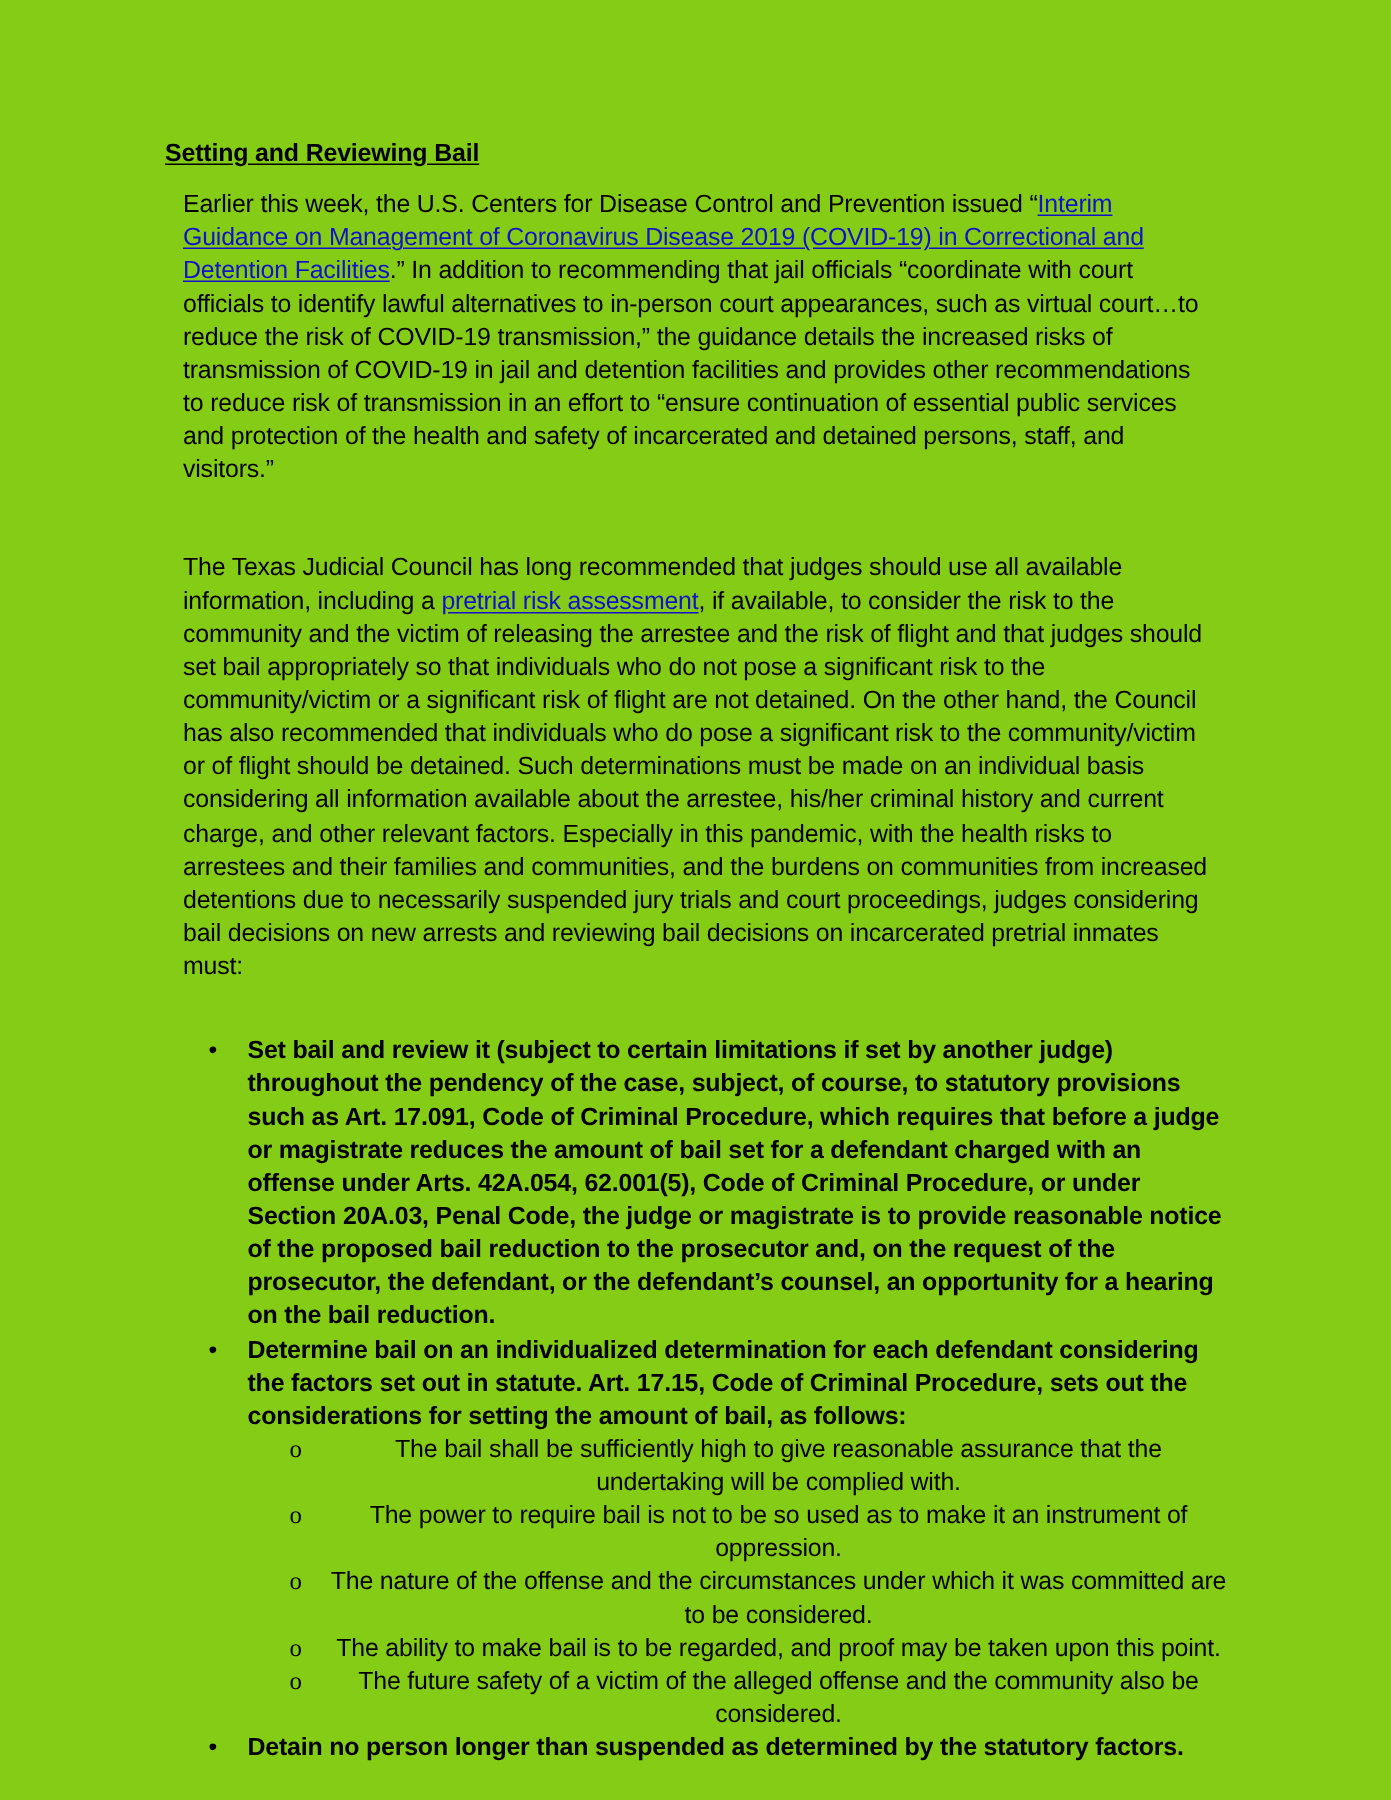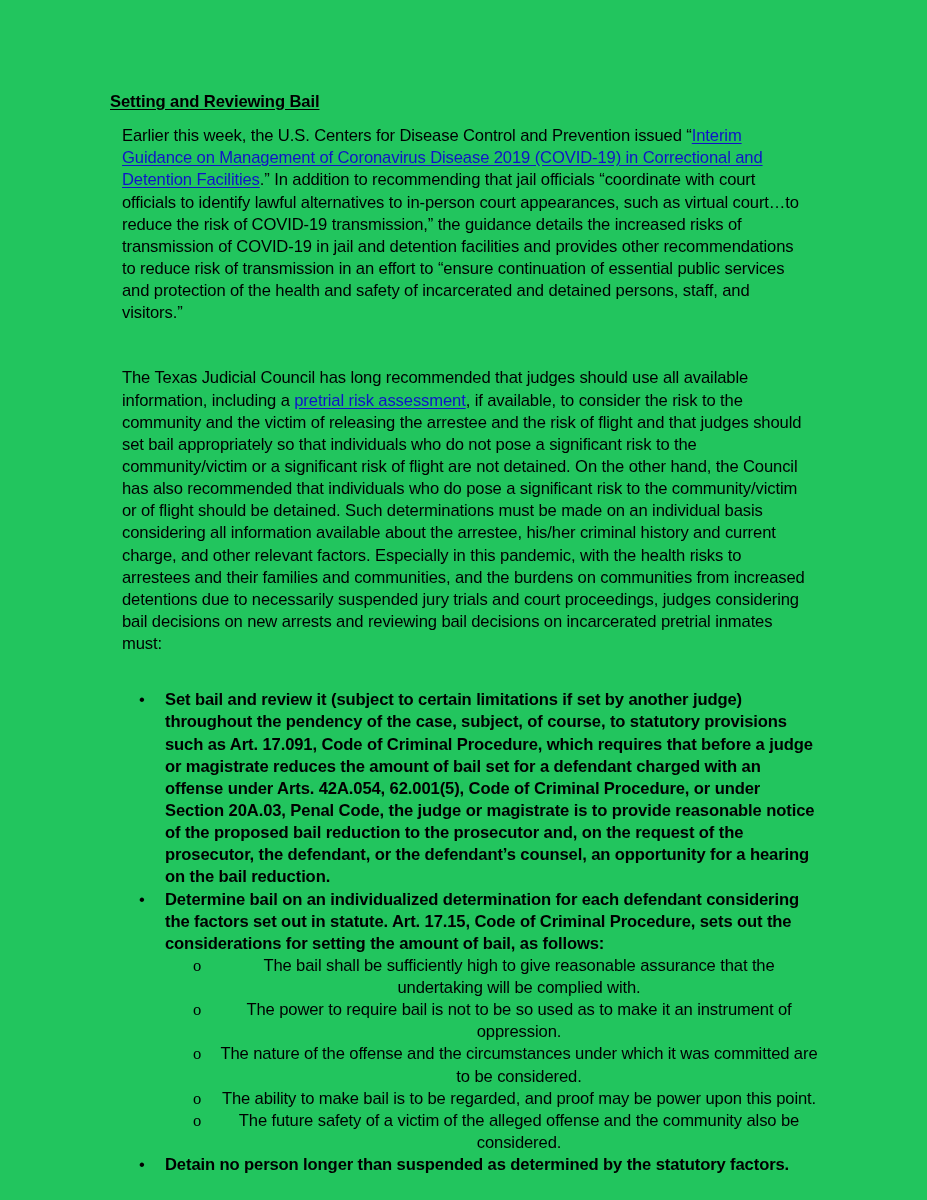--- a/index.html
+++ b/index.html
@@ -11,21 +11,21 @@
     width: 927px;
     height: 1200px;
     font-family: "Liberation Sans", sans-serif;
     color: #000000;
     overflow: hidden;
   }
   .page {
     position: relative;
     width: 927px;
     height: 1200px;
-    background: #22c55e;
+    background: #84cc16;
     box-sizing: border-box;
   }
   .doc-body {
     position: absolute;
     left: 110px;
     top: 91px;
     width: 708px;
     font-size: 16.6px;
     line-height: 1.335;
     letter-spacing: -0.12px;
@@ -135,21 +135,21 @@
           <li class="b2">
             <span class="bullet2">o</span>
             <span class="b2text">The power to require bail is not to be so used as to make it an instrument of oppression.</span>
           </li>
           <li class="b2">
             <span class="bullet2">o</span>
             <span class="b2text">The nature of the offense and the circumstances under which it was committed are to be considered.</span>
           </li>
           <li class="b2">
             <span class="bullet2">o</span>
-            <span class="b2text">The ability to make bail is to be regarded, and proof may be power upon this point.</span>
+            <span class="b2text">The ability to make bail is to be regarded, and proof may be taken upon this point.</span>
           </li>
           <li class="b2">
             <span class="bullet2">o</span>
             <span class="b2text">The future safety of a victim of the alleged offense and the community also be considered.</span>
           </li>
         </ul>
       </li>
       <li class="b1">
         <span class="bullet">•</span>
         <span class="b1text">Detain no person longer than suspended as determined by the statutory factors.</span>

